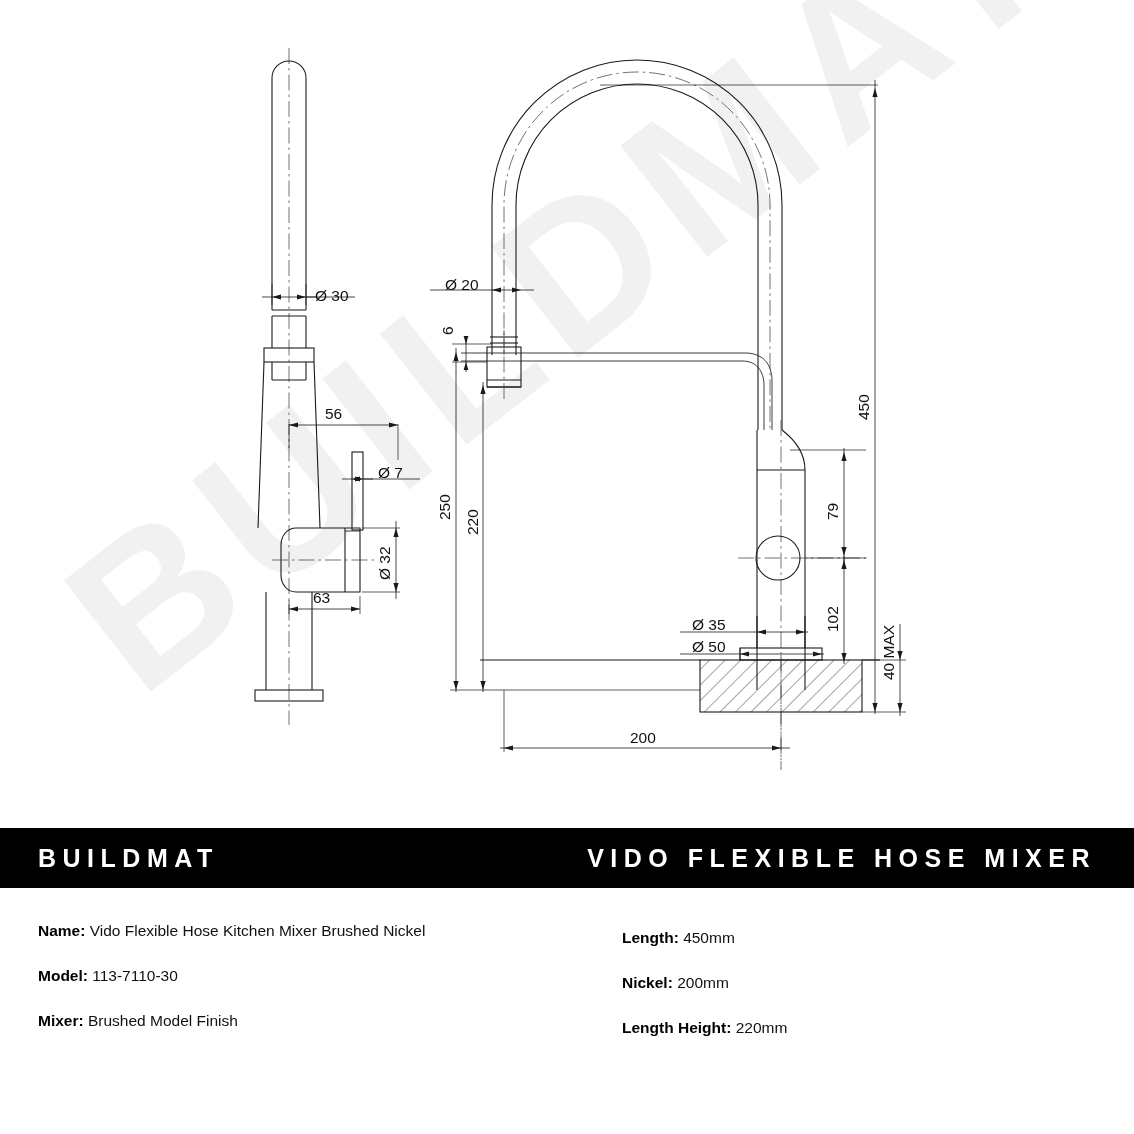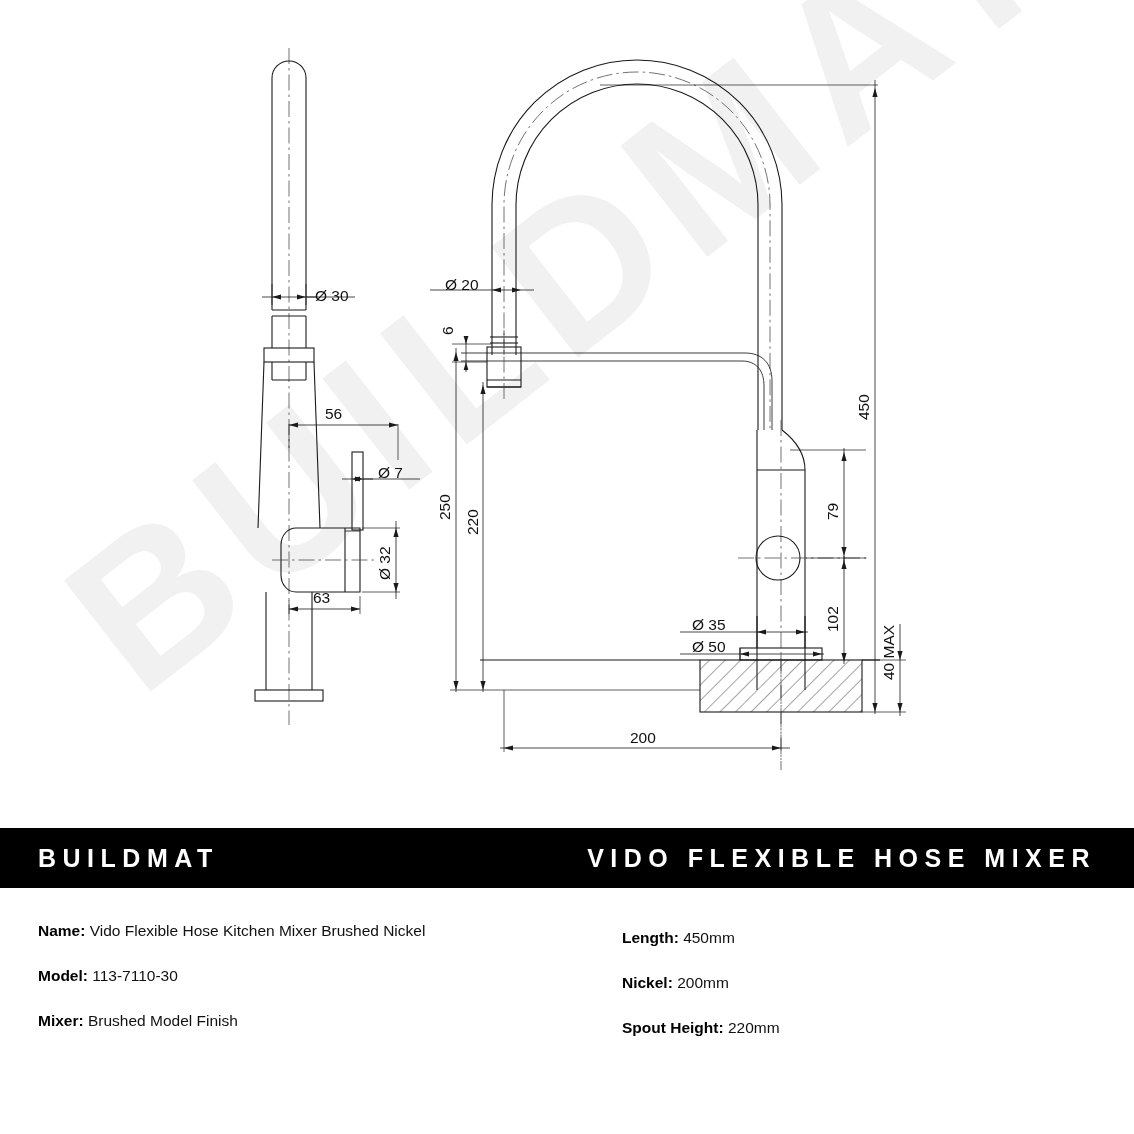--- a/index.html
+++ b/index.html
@@ -344,19 +344,19 @@
     </div>
 
     <div class="spec-col" id="spec-col-right">
       <div class="spec-row">
         <span class="spec-label">Length: </span><span class="spec-value">450mm</span>
       </div>
       <div class="spec-row">
         <span class="spec-label">Nickel: </span><span class="spec-value">200mm</span>
       </div>
       <div class="spec-row">
-        <span class="spec-label">Spout Height: </span><span class="spec-value">220mm</span>
+        <span class="spec-label">Length Height: </span><span class="spec-value">220mm</span>
       </div>
     </div>
 
   </div>
 
 </div>
 
 </body></html>

